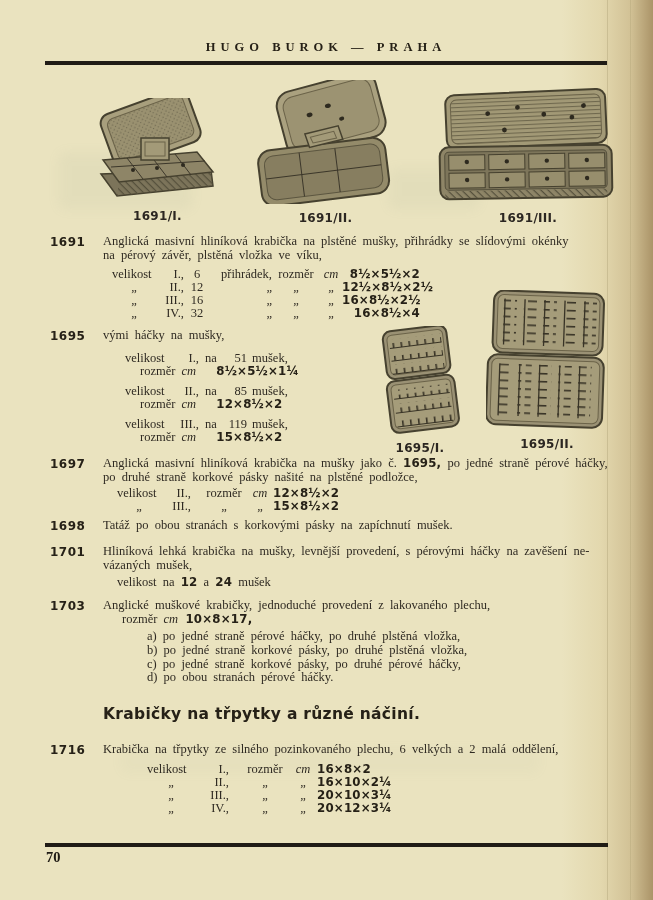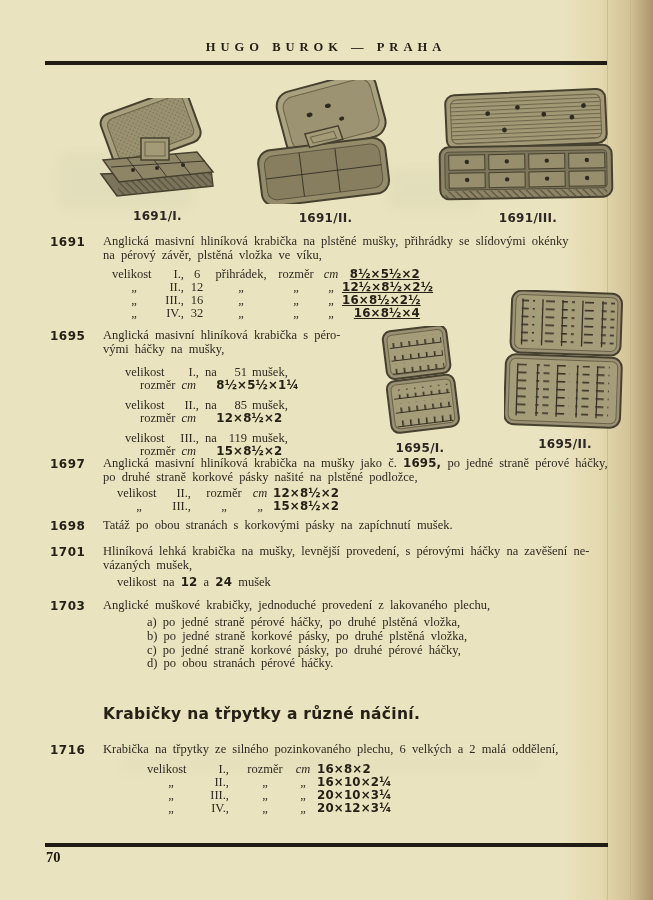--- a/index.html
+++ b/index.html
@@ -20,41 +20,41 @@
   .pageno{position:absolute;left:46px;top:849px;font-weight:bold;font-size:14.5px;color:#1f1b14;
     font-family:Liberation Serif, serif;}
 
   .fig{position:absolute;text-align:center;}
   .figcap{font-family:"DejaVu Sans",sans-serif;font-weight:bold;font-size:12px;
     letter-spacing:.3px;color:#2b2621;margin-top:3px;}
   .f1{left:85px;top:98px;width:145px;}
   .f2{left:248px;top:80px;width:155px;}
   .f3{left:432px;top:88px;width:192px;}
   .f4{left:378px;top:326px;width:84px;}
-  .f5{left:504px;top:290px;width:122px;}
+  .f5{left:486px;top:290px;width:122px;}
 
   .item{position:absolute;left:50px;display:flex;}
   .no{width:53px;font-family:"DejaVu Sans",sans-serif;font-weight:bold;font-size:12px;
     color:#262117;letter-spacing:.5px;padding-top:1px;}
   .itxt{width:505px;font-size:12.5px;line-height:14px;word-spacing:3px;}
   .itxt.narrow{width:270px;}
   .b{font-family:"DejaVu Sans",sans-serif;font-weight:bold;font-size:11.8px;letter-spacing:.2px;color:#262117;}
   .it{font-style:italic;}
   .sr{display:flex;line-height:13px;word-spacing:0;}
   .sc{display:inline-block;}
   .ctr{text-align:center;}
 
   .t1691{margin-left:9px;margin-top:6px;}
   .t1691 .c1{width:44px;}
   .t1691 .c2{width:28px;text-align:right;}
   .t1691 .c3{width:26px;text-align:center;}
-  .t1691 .c4{width:62px;text-align:center;}
+  .t1691 .c4{width:62px;text-align:right;}
   .t1691 .c5{width:48px;text-align:center;}
   .t1691 .c6{width:22px;text-align:center;}
-  .t1691 .c7{width:78px;text-align:right;text-decoration:underline;}
+  .t1691 .c7{width:78px;text-align:right;}
 
   .blk1695{margin-left:22px;margin-top:10px;line-height:13px;}
   .blk1695 + .blk1695{margin-top:7px;}
   .b95l1{display:flex;}
   .b95l1 .v{width:48px;}
   .b95l1 .sz{width:26px;text-align:right;margin-right:6px;}
   .b95l1 .na{width:20px;}
   .b95l1 .n{width:22px;text-align:right;margin-right:5px;}
   .b95l2{margin-left:15px;}
   .b95l2 .dims{margin-left:14px;}
@@ -293,21 +293,20 @@
           <span class="sc c6">„</span>
           <span class="sc c7 b">16×8½×4</span>
         </div>
       </div>
     </div>
   </div>
 
   <div class="item" style="top:328px">
     <div class="no">1695</div>
     <div class="itxt narrow">
-      <div>Anglická masivní hliníková krabička s péro-</div>
       <div>vými háčky na mušky,</div>
 
       <div class="blk1695">
         <div class="b95l1">
           <span class="sc v">velikost</span>
           <span class="sc sz">I.,</span>
           <span class="sc na">na</span>
           <span class="sc n">51</span>
           <span class="sc">mušek,</span>
         </div>
@@ -387,20 +386,21 @@
       <div>Hliníková lehká krabička na mušky, levnější provedení, s pérovými háčky na zavěšení ne-</div>
       <div>vázaných mušek,</div>
       <div class="sz1701"><span>velikost na </span><span class="b">12</span><span> a </span><span class="b">24</span><span> mušek</span></div>
     </div>
   </div>
 
   <div class="item" style="top:598px">
     <div class="no">1703</div>
     <div class="itxt">
       <div>Anglické muškové krabičky, jednoduché provedení z lakovaného plechu,</div>
+      <div class="roz1703"><span>rozměr </span><span class="it">cm</span><span class="b"> 10×8×17,</span></div>
       <div class="opts1703">
         <div>a) po jedné straně pérové háčky, po druhé plstěná vložka,</div>
         <div>b) po jedné straně korkové pásky, po druhé plstěná vložka,</div>
         <div>c) po jedné straně korkové pásky, po druhé pérové háčky,</div>
         <div>d) po obou stranách pérové háčky.</div>
       </div>
     </div>
   </div>
 
   <div class="heading">Krabičky na třpytky a různé náčiní.</div>

